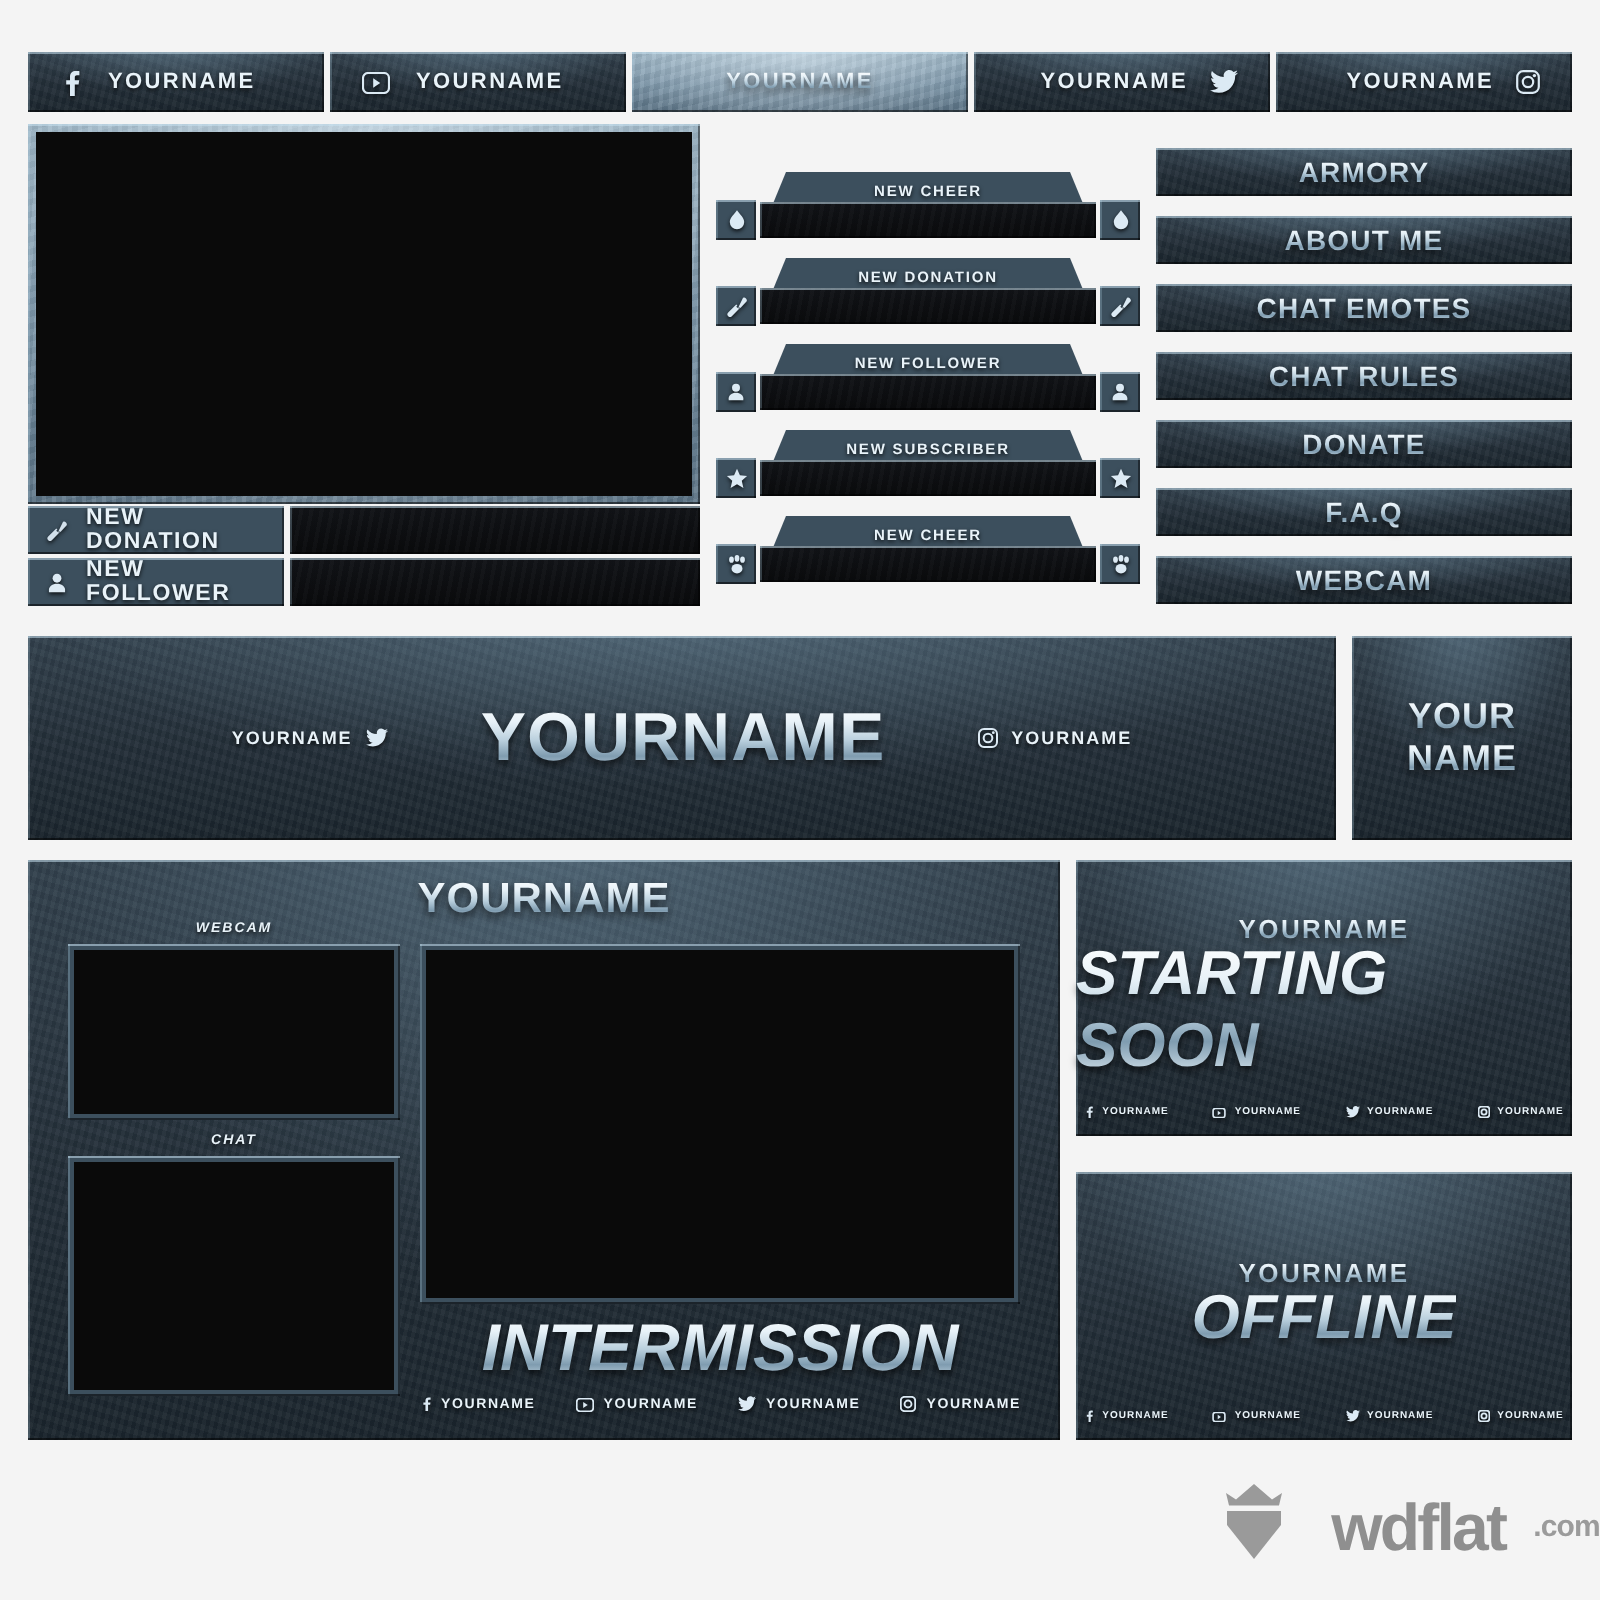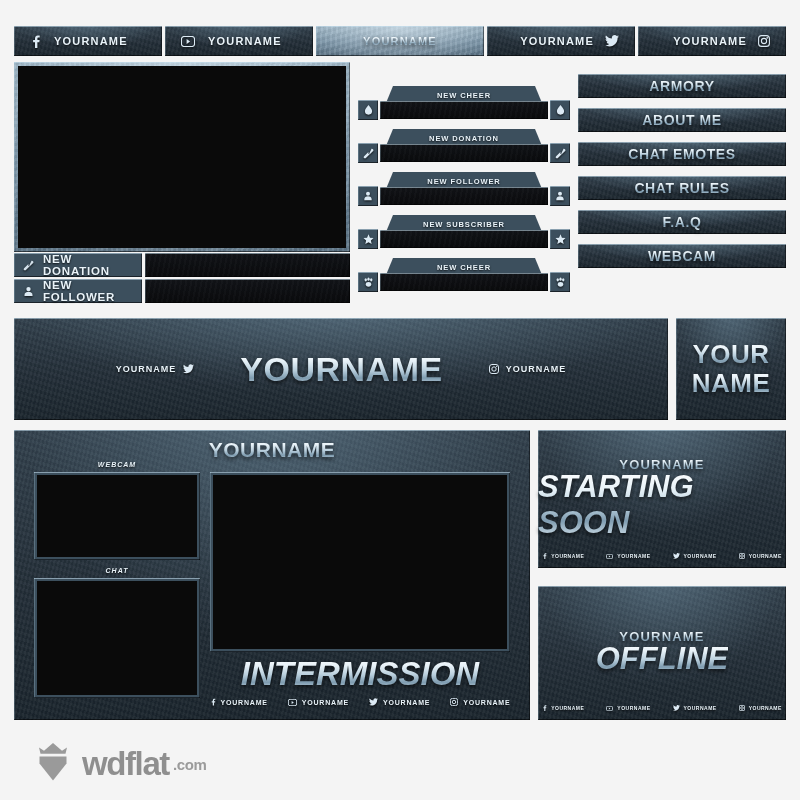--- a/index.html
+++ b/index.html
@@ -137,21 +137,21 @@
     display:flex; align-items:center; justify-content:center; position:absolute;
   }
   #banner .row { display:flex; align-items:center; gap:46px; }
   #banner .small { font-size:9px; letter-spacing:1px; display:flex; align-items:center; gap:7px; }
   #banner .big { font-size:34px; letter-spacing:.5px; }
 
   #avatar-box {
     position:absolute; left:676px; top:318px; width:110px; height:102px;
     display:flex; flex-direction:column; align-items:center; justify-content:center; gap:1px;
   }
-  #avatar-box .l { font-size:26px; letter-spacing:.5px; line-height:1.06; }
+  #avatar-box .l { font-size:18px; letter-spacing:.5px; line-height:1.06; }
 
   
   #intermission {
     position:absolute; left:14px; top:430px; width:516px; height:290px;
   }
   #im-title { position:absolute; left:0; right:0; top:8px; text-align:center; font-size:21px; letter-spacing:.5px; }
   .lbl-tab {
     position:absolute; text-align:center; font-size:7px; letter-spacing:1px;
     font-style:italic;
   }
@@ -180,21 +180,21 @@
   .scene .main { font-size:31px; font-style:italic; letter-spacing:0px; margin-top:-3px; }
   .scene .socials {
     position:absolute; left:0; right:0; bottom:9px;
     display:flex; justify-content:center; gap:22px;
   }
   .scene .socials .s { display:flex; align-items:center; gap:4px; font-size:5px; letter-spacing:.5px; }
 
   
   #footer {
     position:absolute; left:0; right:0; bottom:14px;
-    display:flex; align-items:center; justify-content:flex-start; gap:12px;padding-left:36px;
+    display:flex; align-items:center; justify-content:flex-end; gap:22px;padding-left:36px;
   }
   #footer .wd {
     font-size:33px; font-weight:bold; color:#8f8f8f; letter-spacing:-1.4px;
   }
   #footer .dotcom { font-size:15px; font-weight:bold; color:#9b9b9b; letter-spacing:-.4px; }
   #footer .shield { color:#9a9a9a; }
 </style>
 </head>
 <body>
 
@@ -404,20 +404,23 @@
     <span class="lbl metal-txt">ARMORY</span>
   </div>
   <div class="panel-btn tex-dark bevel">
     <span class="lbl metal-txt">ABOUT ME</span>
   </div>
   <div class="panel-btn tex-dark bevel">
     <span class="lbl metal-txt">CHAT EMOTES</span>
   </div>
   <div class="panel-btn tex-dark bevel">
     <span class="lbl metal-txt">CHAT RULES</span>
+  </div>
+  <div class="panel-btn tex-dark bevel">
+    <span class="lbl metal-txt">DONATE</span>
   </div>
   <div class="panel-btn tex-dark bevel">
     <span class="lbl metal-txt">F.A.Q</span>
   </div>
   <div class="panel-btn tex-dark bevel">
     <span class="lbl metal-txt">WEBCAM</span>
   </div>
 </div>
 
 <div id="banner" class="tex-dark bevel">

